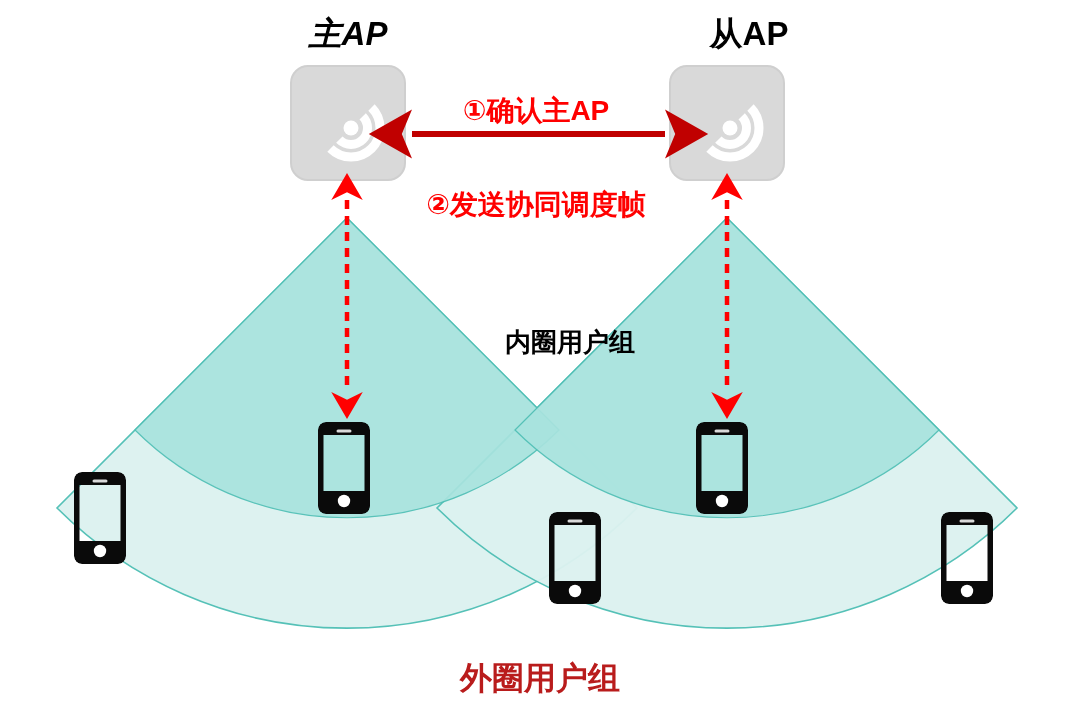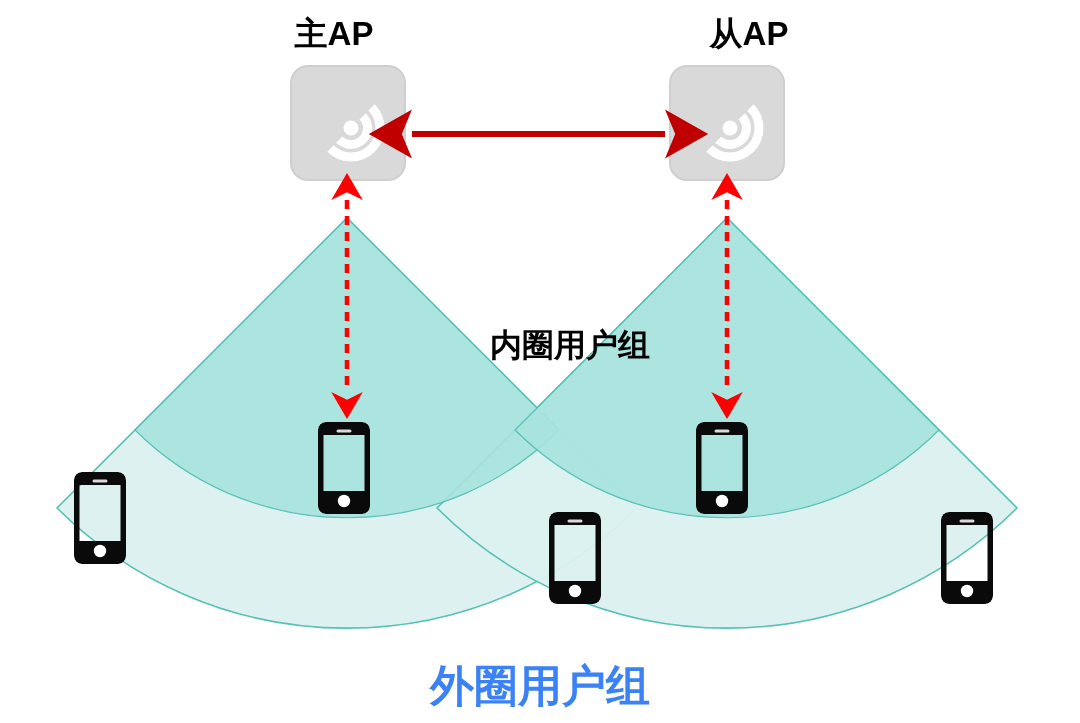--- a/index.html
+++ b/index.html
@@ -41,28 +41,28 @@
     text-align: center;
   }
   .lbl-red {
     font-size: 28px;
     color: #FF0000;
     text-align: center;
     transform: translateX(-50%);
   }
   .lbl-red .ln { display: block; }
   .lbl-group {
-    font-size: 32px;
+    font-size: 26px;
     color: #000000;
     transform: translateX(-50%);
     text-align: center;
   }
   .lbl-bottom {
-    font-size: 44px;
-    color: #3b82f6;
+    font-size: 32px;
+    color: #b91c1c;
     transform: translateX(-50%);
     text-align: right;
   }
 </style>
 </head>
 <body>
 
 <div id="stage">
 
   <svg id="scene" viewBox="0 0 1080 723" xmlns="http://www.w3.org/2000/svg">
@@ -158,24 +158,28 @@
       <circle cx="26" cy="79" r="6.2" fill="#FFFFFF"></circle>
     </g>
 
     <g transform="translate(941,512)">
       <rect x="0" y="0" width="52" height="92" rx="8" ry="8" fill="#0A0A0A" mask="url(#phoneMask)"></rect>
       <rect x="18.5" y="7.5" width="15" height="3" rx="1.5" fill="#D9D9D9"></rect>
       <circle cx="26" cy="79" r="6.2" fill="#FFFFFF"></circle>
     </g>
   </svg>
 
-  <div class="lbl lbl-ap" style="left:334px; top:16px;">主AP</div>
+  <div class="lbl lbl-ap" style="left:348px; top:16px;font-style:italic;">主AP</div>
 
   <div class="lbl lbl-ap" style="left:749px; top:16px;">从AP</div>
 
+  <div class="lbl lbl-red" style="left:536px; top:32px;">
+    <span class="ln">①确认主AP</span>
+    <span class="ln">②发送协同调度帧</span>
+  </div>
 
   <div class="lbl lbl-red" style="left:562px; top:238px;">
   </div>
 
   <div class="lbl lbl-group" style="left:570px; top:328px;">内圈用户组</div>
 
   <div class="lbl lbl-bottom" style="left:540px; top:661px;">外圈用户组</div>
 
 </div>
 

